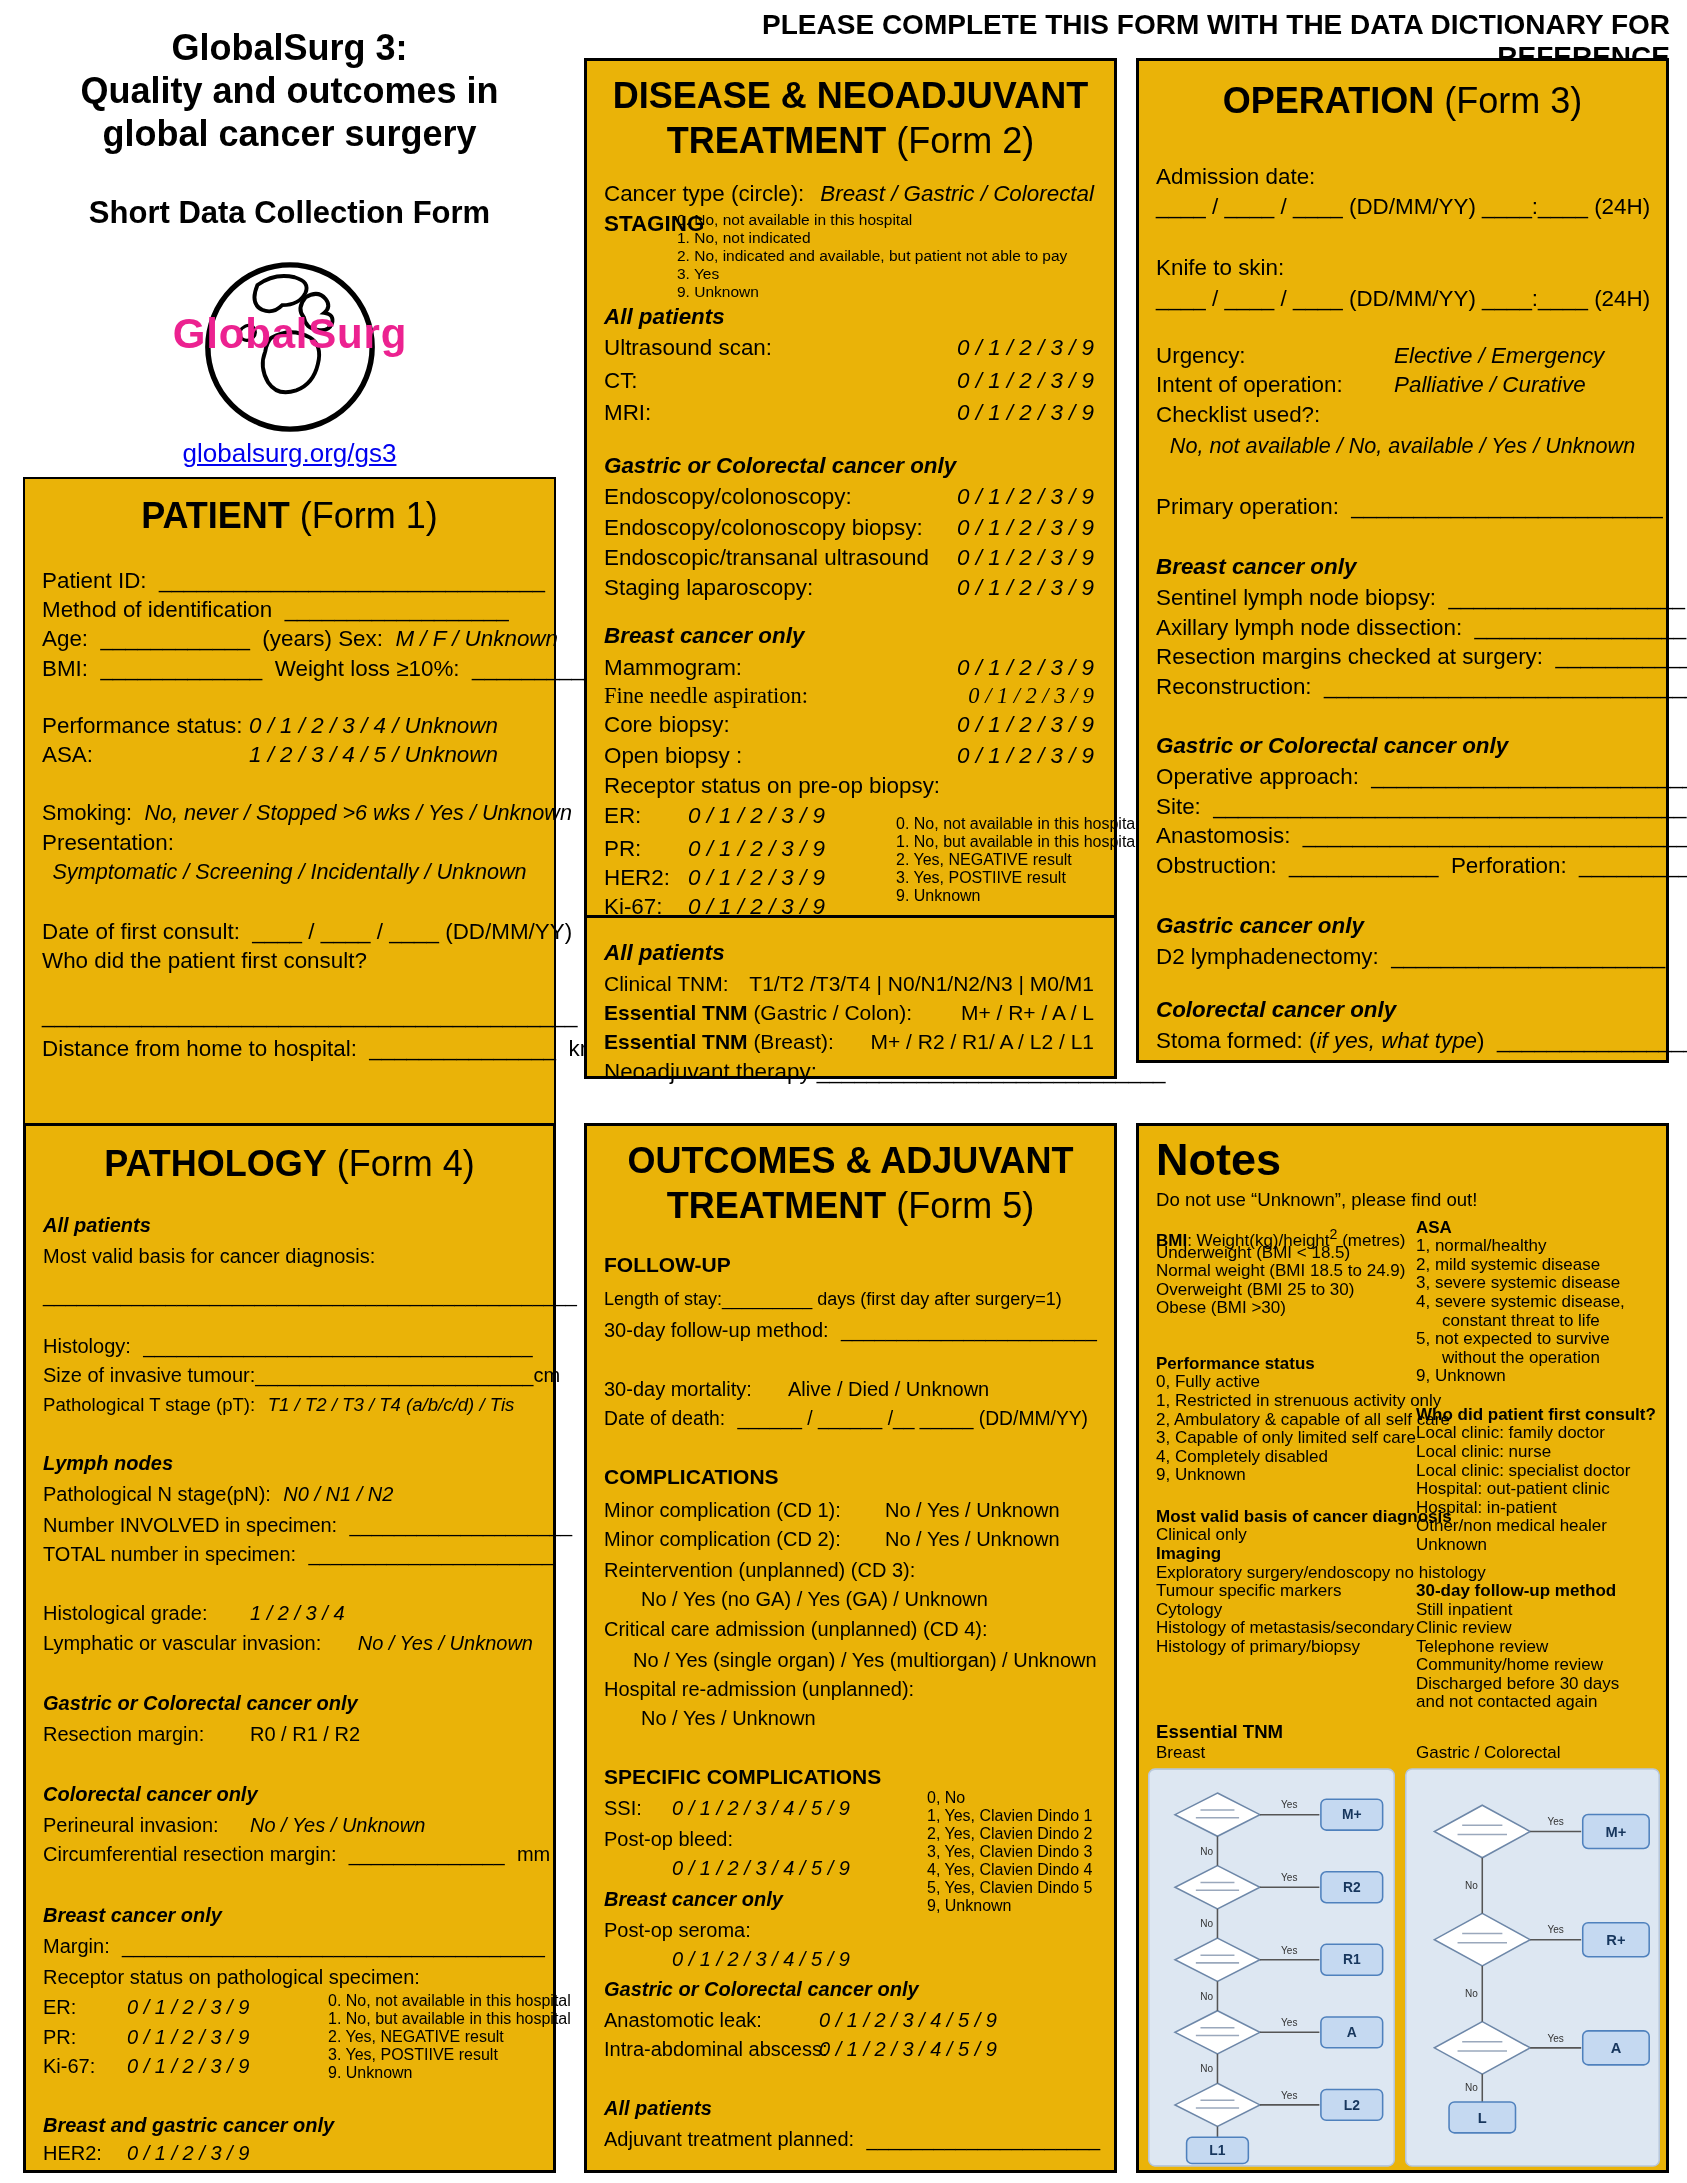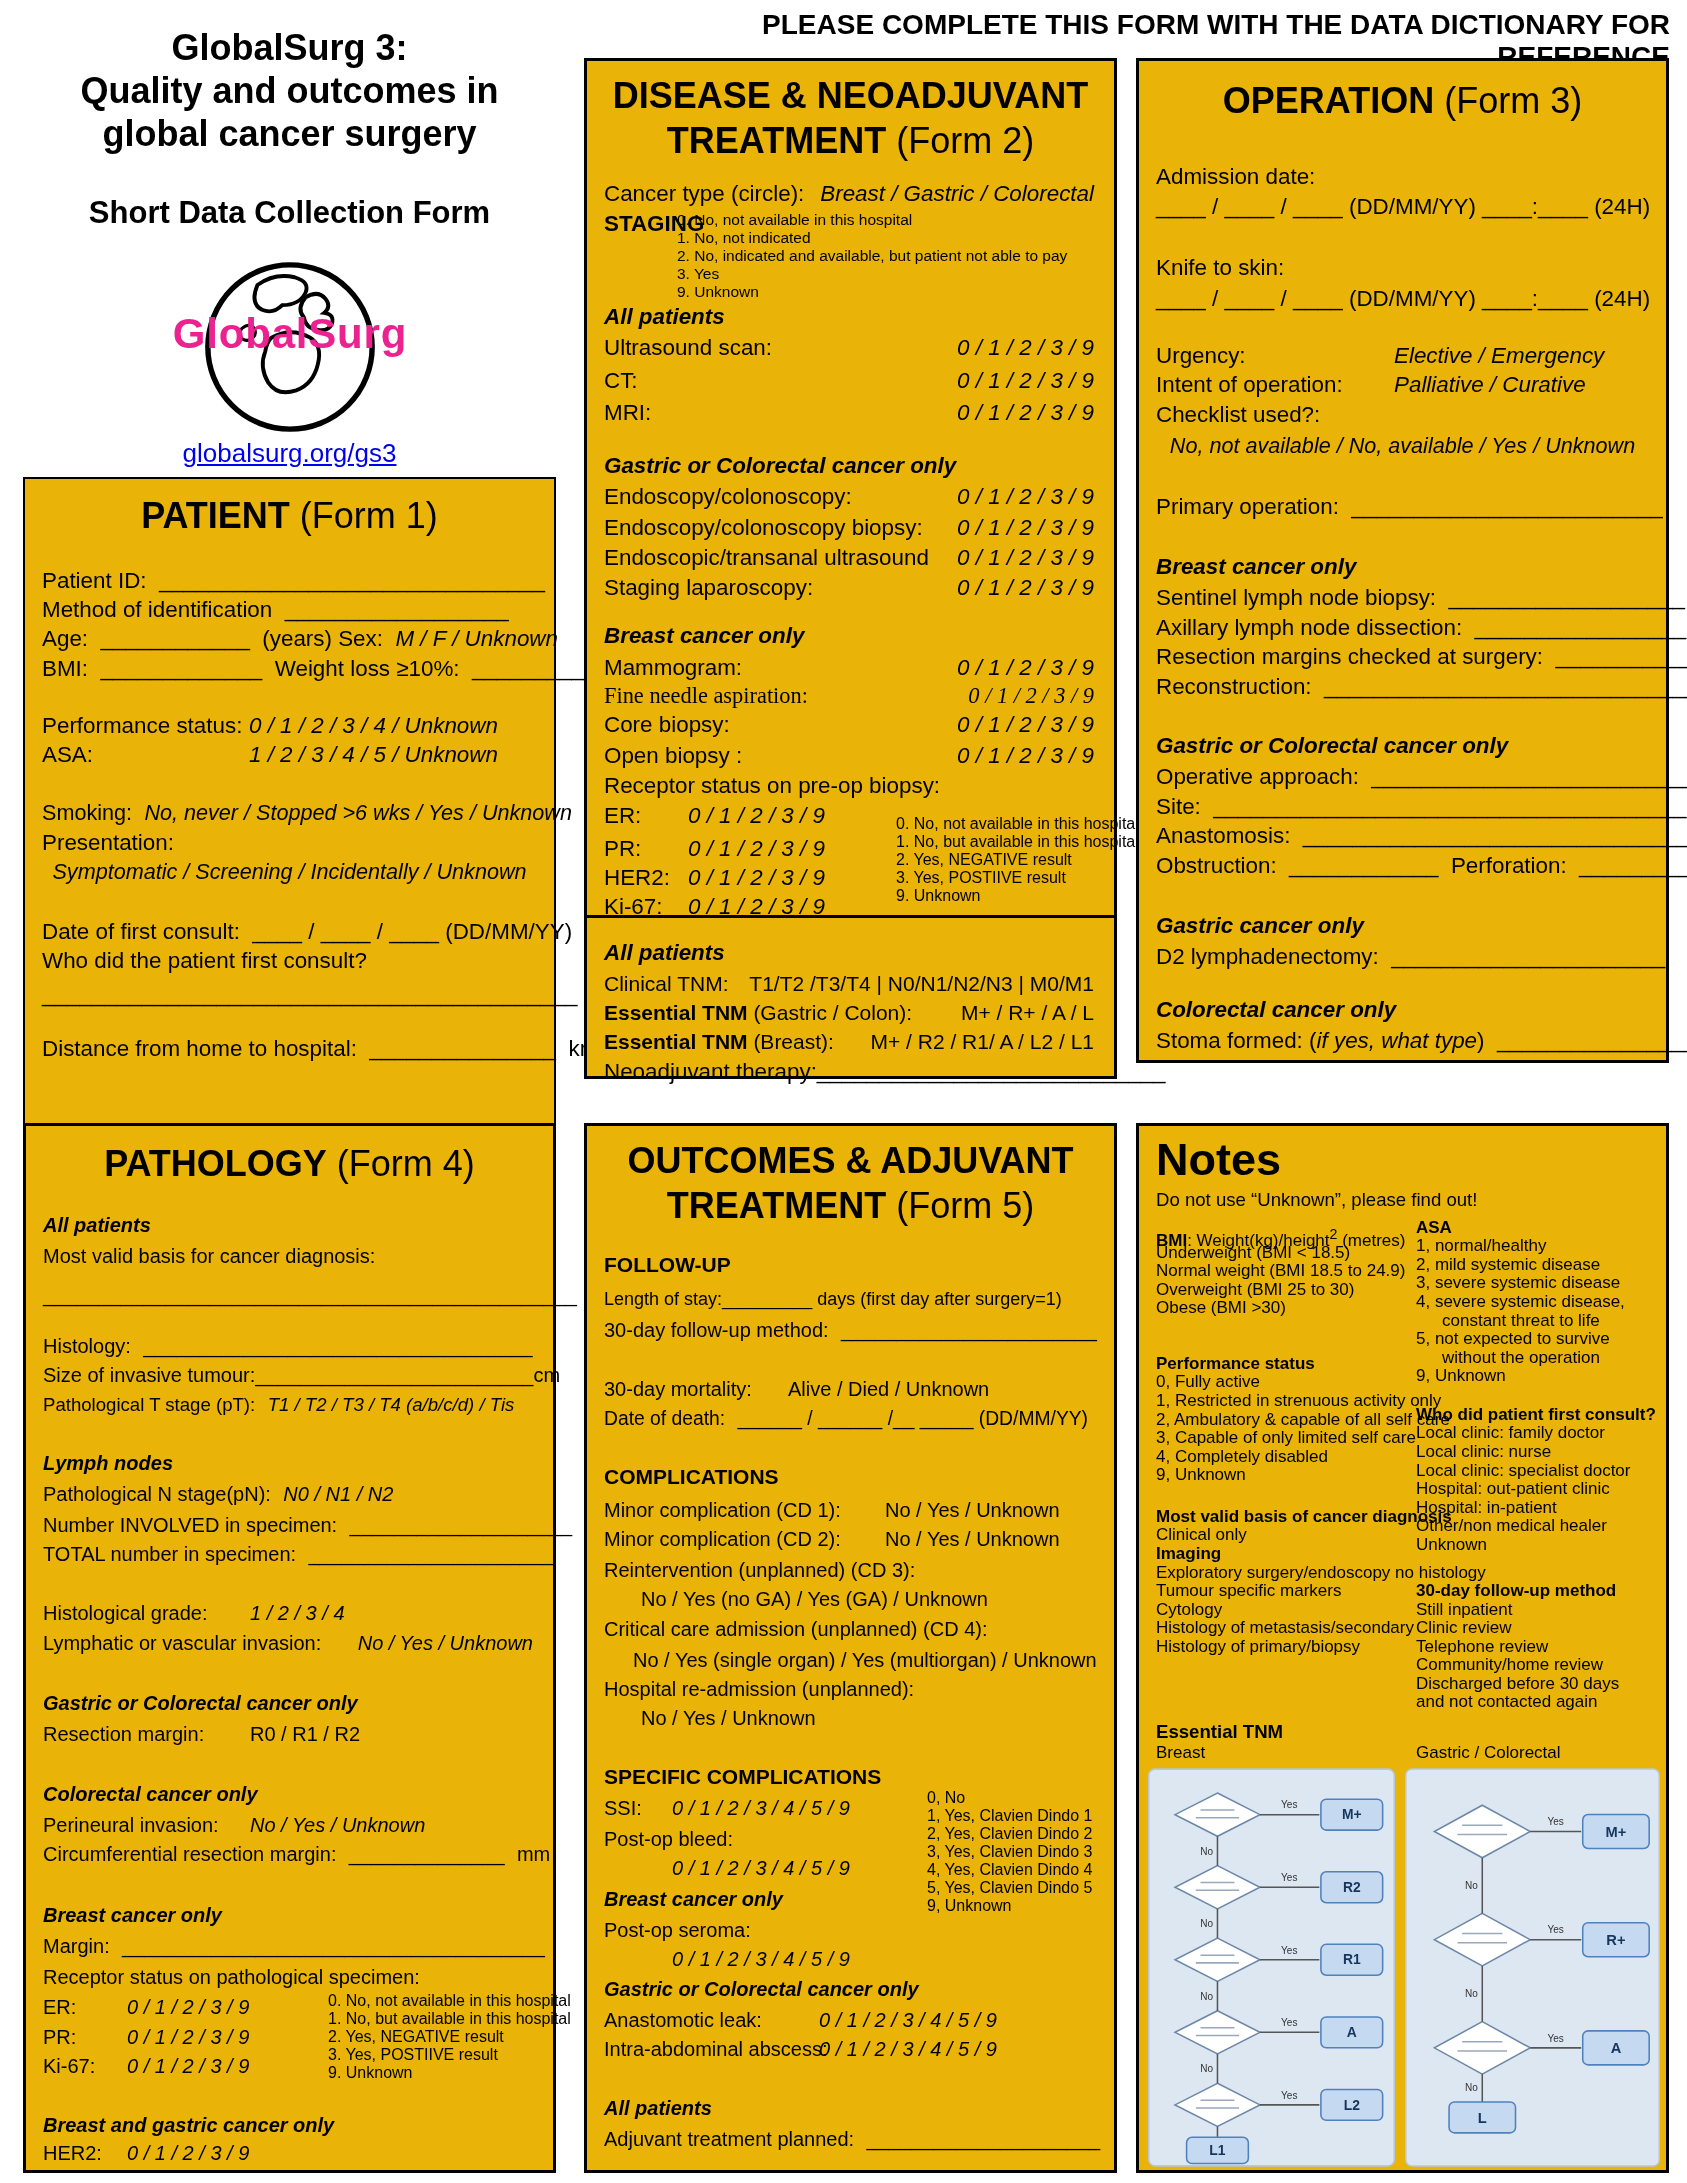--- a/index.html
+++ b/index.html
@@ -81,21 +81,21 @@
     <div class="ln opt" style="left:224px;top:261px;">1 / 2 / 3 / 4 / 5 / Unknown</div>
     <div class="ln" style="left:17px;top:319px;font-size:21.6px;">
       <span>Smoking:</span><span class="opt gap">No, never / Stopped &gt;6 wks / Yes / Unknown</span>
     </div>
     <div class="ln" style="left:17px;top:349px;">Presentation:</div>
     <div class="ln opt ctr" style="top:378px;font-size:21.6px;">Symptomatic / Screening / Incidentally / Unknown</div>
     <div class="ln" style="left:17px;top:438px;">
       <span>Date of first consult:</span><span class="gap">____ / ____ / ____ (DD/MM/YY)</span>
     </div>
     <div class="ln" style="left:17px;top:467px;">Who did the patient first consult?</div>
-    <div class="ln" style="left:17px;top:501px;">___________________________________________</div>
+    <div class="ln" style="left:17px;top:522px;">___________________________________________</div>
     <div class="ln" style="left:17px;top:555px;">
       <span>Distance from home to hospital:</span><span class="gap">_______________</span><span class="gap">km</span>
     </div>
   </div>
 
   <div class="box f2" style="left:584px;top:58px;width:533px;height:1021px;">
     <div class="ttl" style="top:14px;">DISEASE &amp; NEOADJUVANT</div>
     <div class="ttl" style="top:59px;">
       <span>TREATMENT</span><span class="reg"> (Form 2)</span>
     </div>

